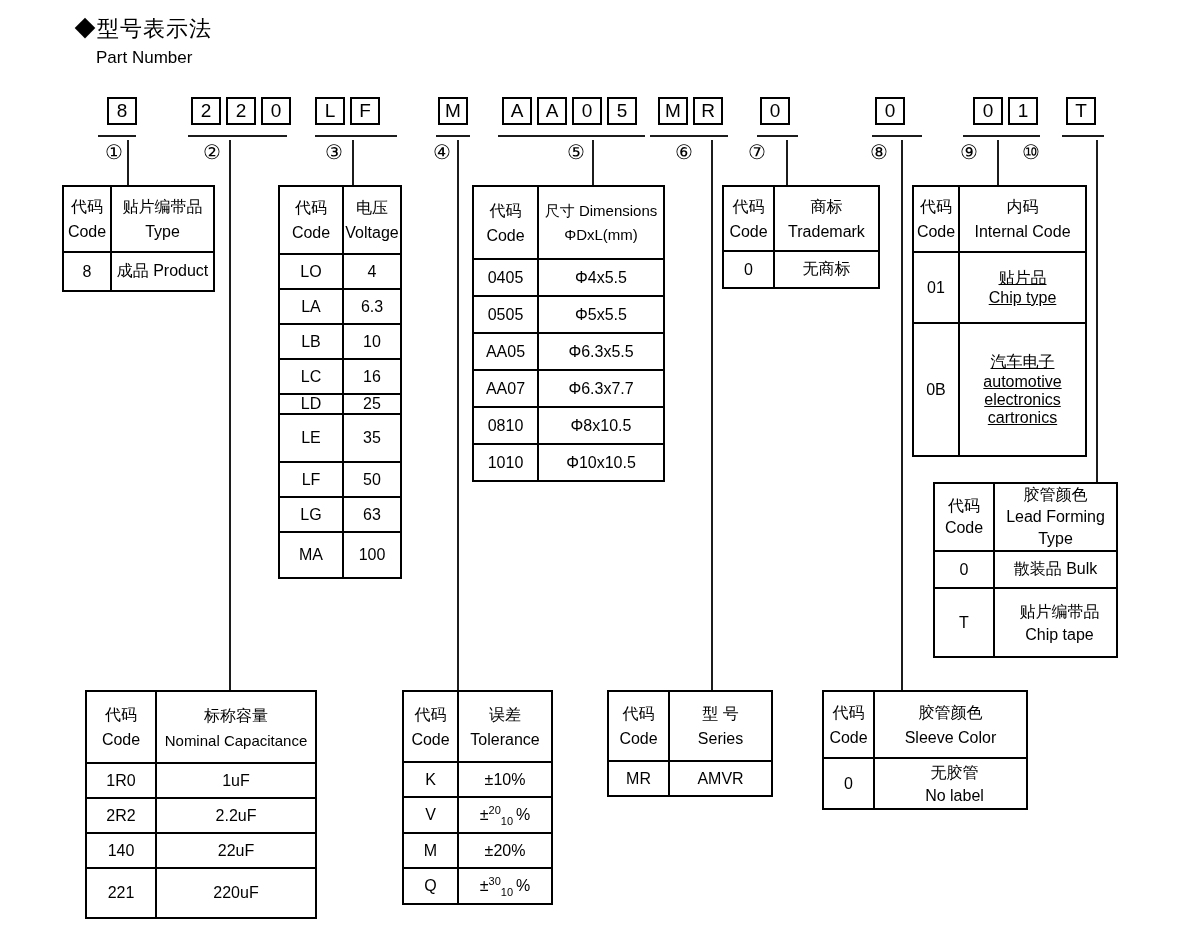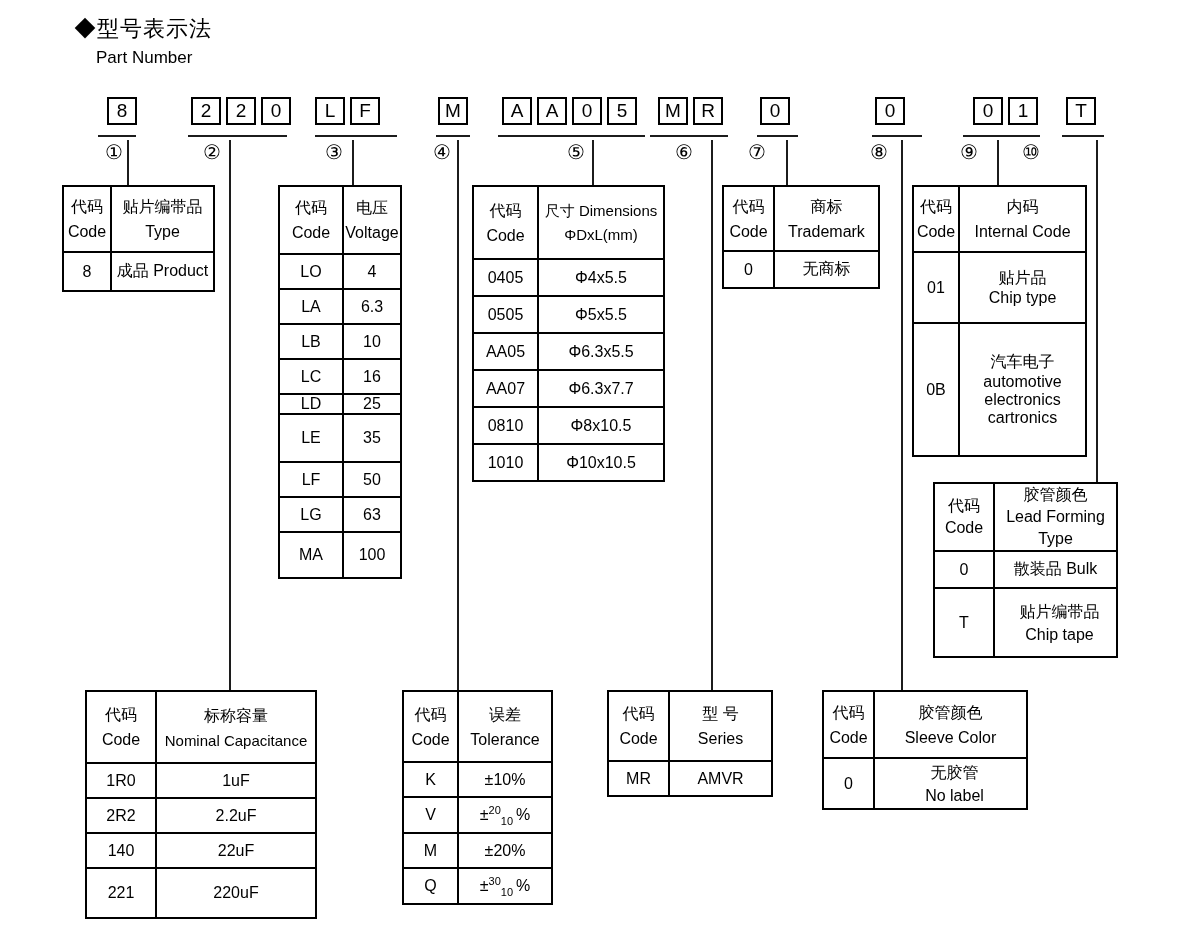--- a/index.html
+++ b/index.html
@@ -18,21 +18,21 @@
   .marker{position:absolute;top:141px;font-size:20px;line-height:22px;}
   table.tbl{
     position:absolute;border-collapse:collapse;table-layout:fixed;background:#fff;
   }
   table.tbl td{
     border:2px solid #000;text-align:center;vertical-align:middle;
     font-size:16px;padding:0;overflow:hidden;
   }
   .h2 div{margin:5px 0;}
   .h3 div{margin:1px 0;line-height:1.3;}
-  .l2 div{margin:0 0;}
+  .l2 div{margin:0 0;text-decoration:underline;}
   .l2t div{margin:3px 0;padding-left:8px;}
   sup.tol{font-size:11px;vertical-align:6px;}
   sub.tol{font-size:11px;vertical-align:-5px;}
   .tolsuf{margin-left:3px;}
 </style>
 </head>
 <body>
 
 <div class="canvas">
 

